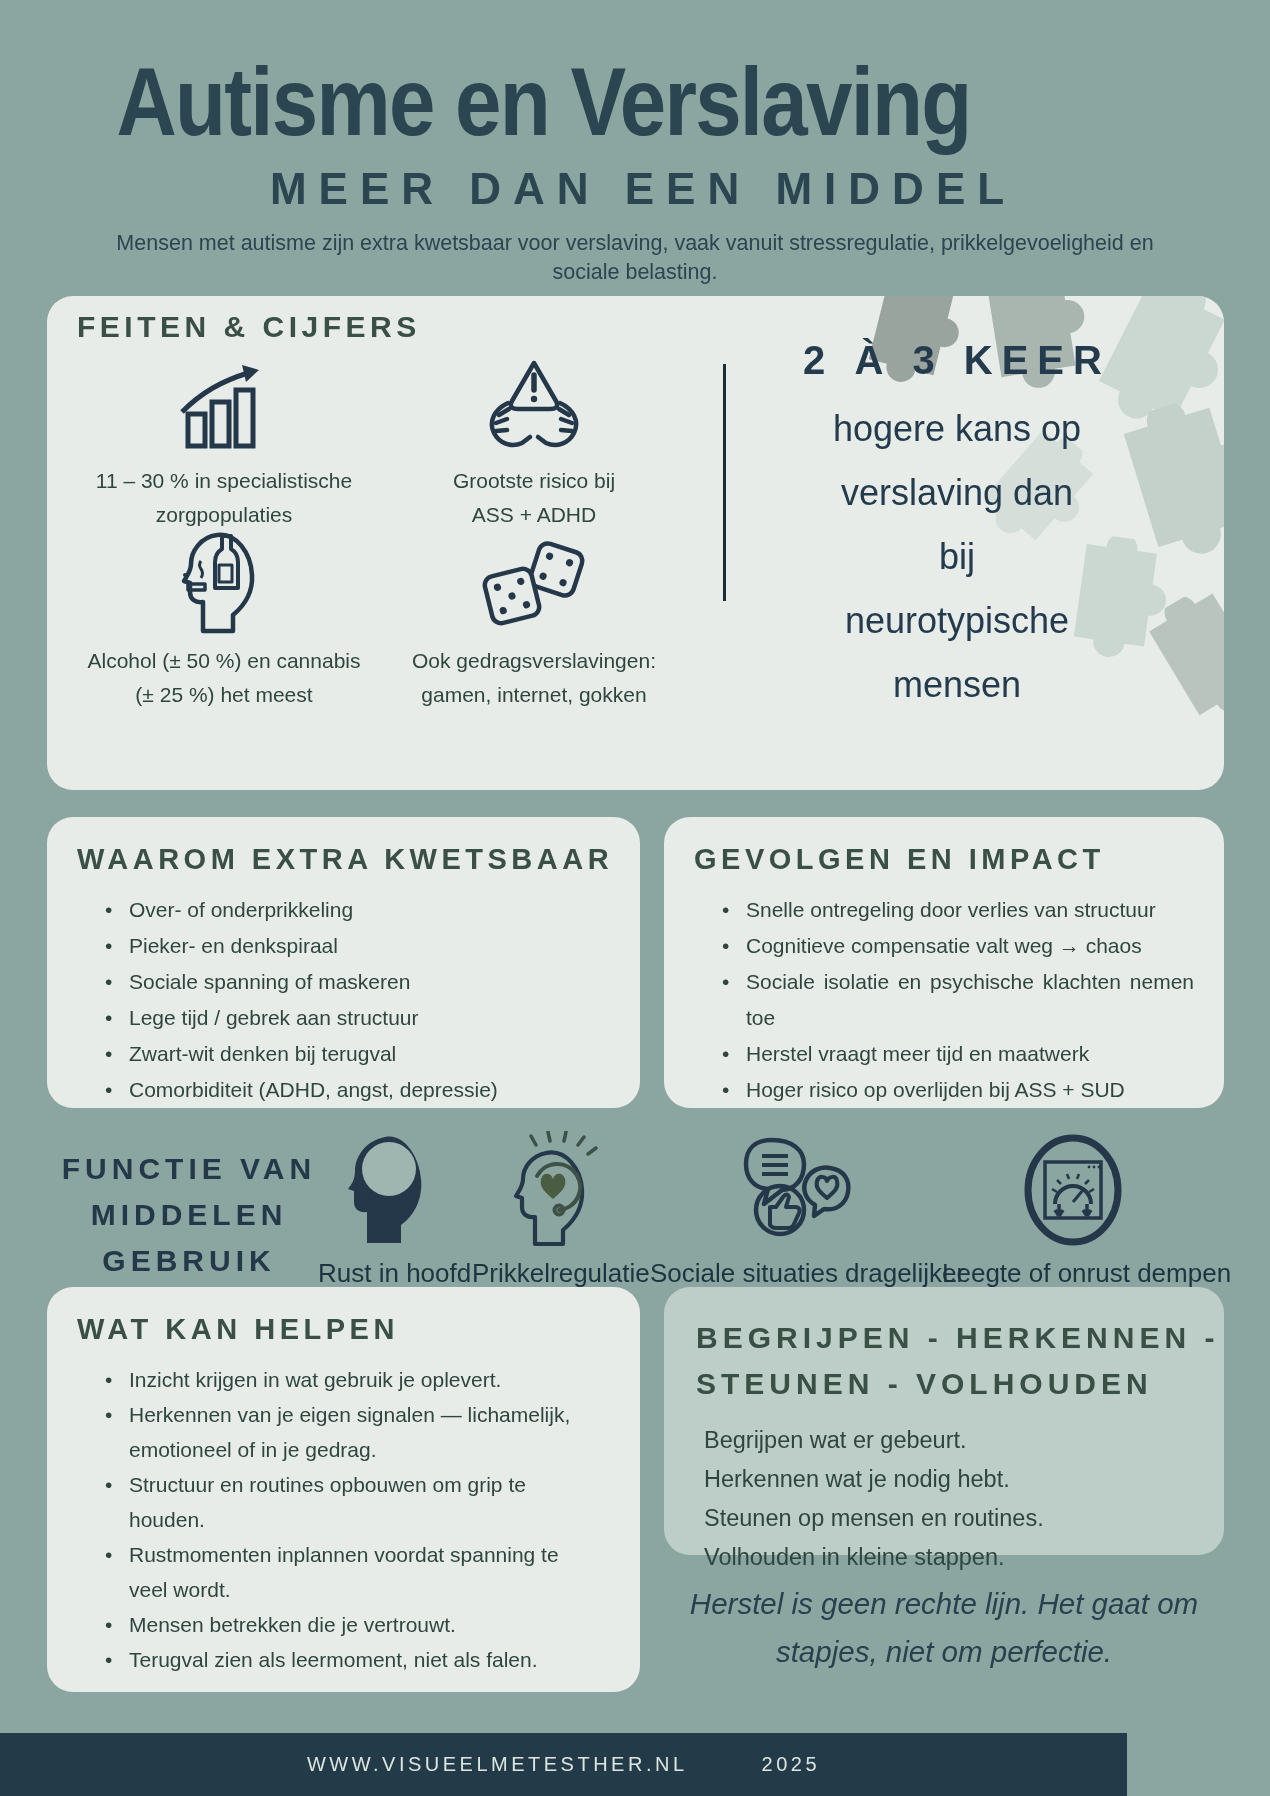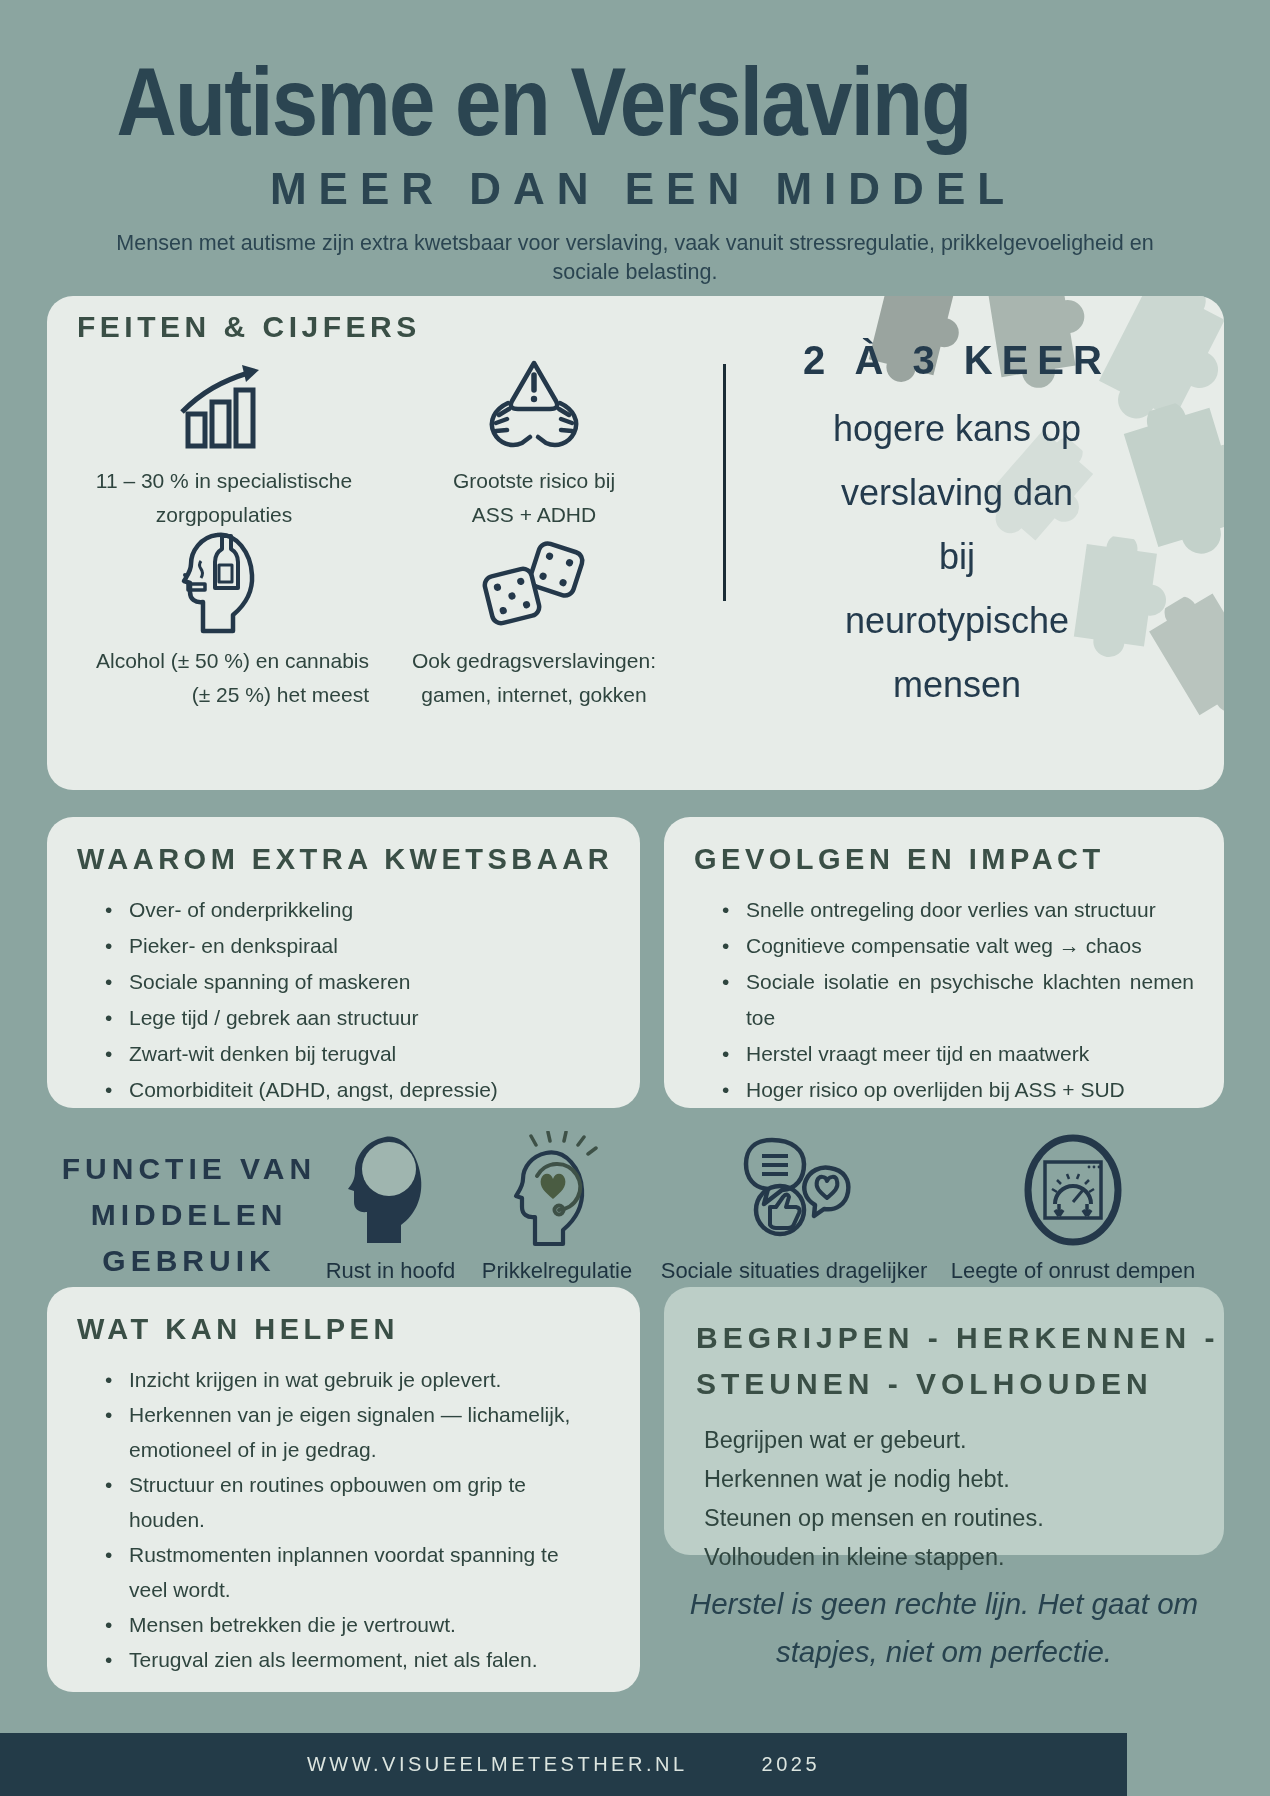--- a/index.html
+++ b/index.html
@@ -24,40 +24,40 @@
   ul.blist li::before{content:"•";position:absolute;left:0;top:0;}
   li.justify{text-align:justify;}
 
   
   #facts-card{left:47px;top:296px;width:1177px;height:494px;overflow:hidden;}
   #facts-card .card-heading{position:absolute;left:30px;top:14px;margin:0;font-size:30px;}
   .facts-grid{position:absolute;left:22px;top:58px;width:640px;display:grid;
               grid-template-columns:310px 310px;row-gap:2px;justify-items:center;text-align:center;}
   .fact .icon-box{height:100px;display:flex;align-items:flex-end;justify-content:center;margin-bottom:10px;}
   .fact .caption{font-size:21px;line-height:1.62;color:#2F453F;}
-  .cap1{width:285px;} .cap2{width:200px;} .cap3{width:290px;text-align:right;} .cap4{width:255px;}
+  .cap1{width:285px;} .cap2{width:200px;} .cap3{width:290px;} .cap4{width:255px;}
   .facts-divider{position:absolute;left:676px;top:68px;width:3px;height:237px;background:#1B2D36;}
   .facts-highlight{position:absolute;left:660px;top:42px;width:500px;text-align:center;color:#243B4D;}
   .facts-highlight .big{font-size:40px;font-weight:bold;letter-spacing:9px;white-space:nowrap;margin-bottom:14px;}
   .facts-highlight .hl-line{font-size:36px;line-height:64px;white-space:nowrap;}
 
   .puzzle-decor{position:absolute;right:0;top:0;width:480px;height:420px;pointer-events:none;}
   .puzzle-decor svg{position:absolute;}
 
   
   #why-card{left:47px;top:817px;width:593px;height:291px;}
   #impact-card{left:664px;top:817px;width:560px;height:291px;}
   #impact-card ul.blist{padding-right:30px;}
 
   
   #function-title{position:absolute;left:58px;top:1146px;width:262px;text-align:center;
                   font-size:30px;font-weight:bold;letter-spacing:5px;line-height:46px;color:#24384A;}
   .func-item{position:absolute;top:1126px;text-align:center;}
   .func-item .icon-box{height:128px;display:flex;align-items:center;justify-content:center;}
-  .func-item .flabel{font-size:22px;color:#1E3340;margin-top:4px;white-space:nowrap;}
+  .func-item .flabel{font-size:26px;color:#1E3340;margin-top:4px;white-space:nowrap;}
   #func-1{left:318px;width:145px;}
   #func-2{left:472px;width:170px;}
   #func-3{left:650px;width:288px;}
   #func-4{left:942px;width:262px;}
 
   
   #help-card{left:47px;top:1287px;width:593px;height:405px;}
   #help-card ul.blist{font-size:21px;line-height:35px;padding-right:40px;}
   #steps-card{left:664px;top:1287px;width:560px;height:268px;background:#BCCEC7;}
   #steps-card .card-heading{font-size:30px;line-height:46px;letter-spacing:5px;margin:28px 0 14px 32px;}

